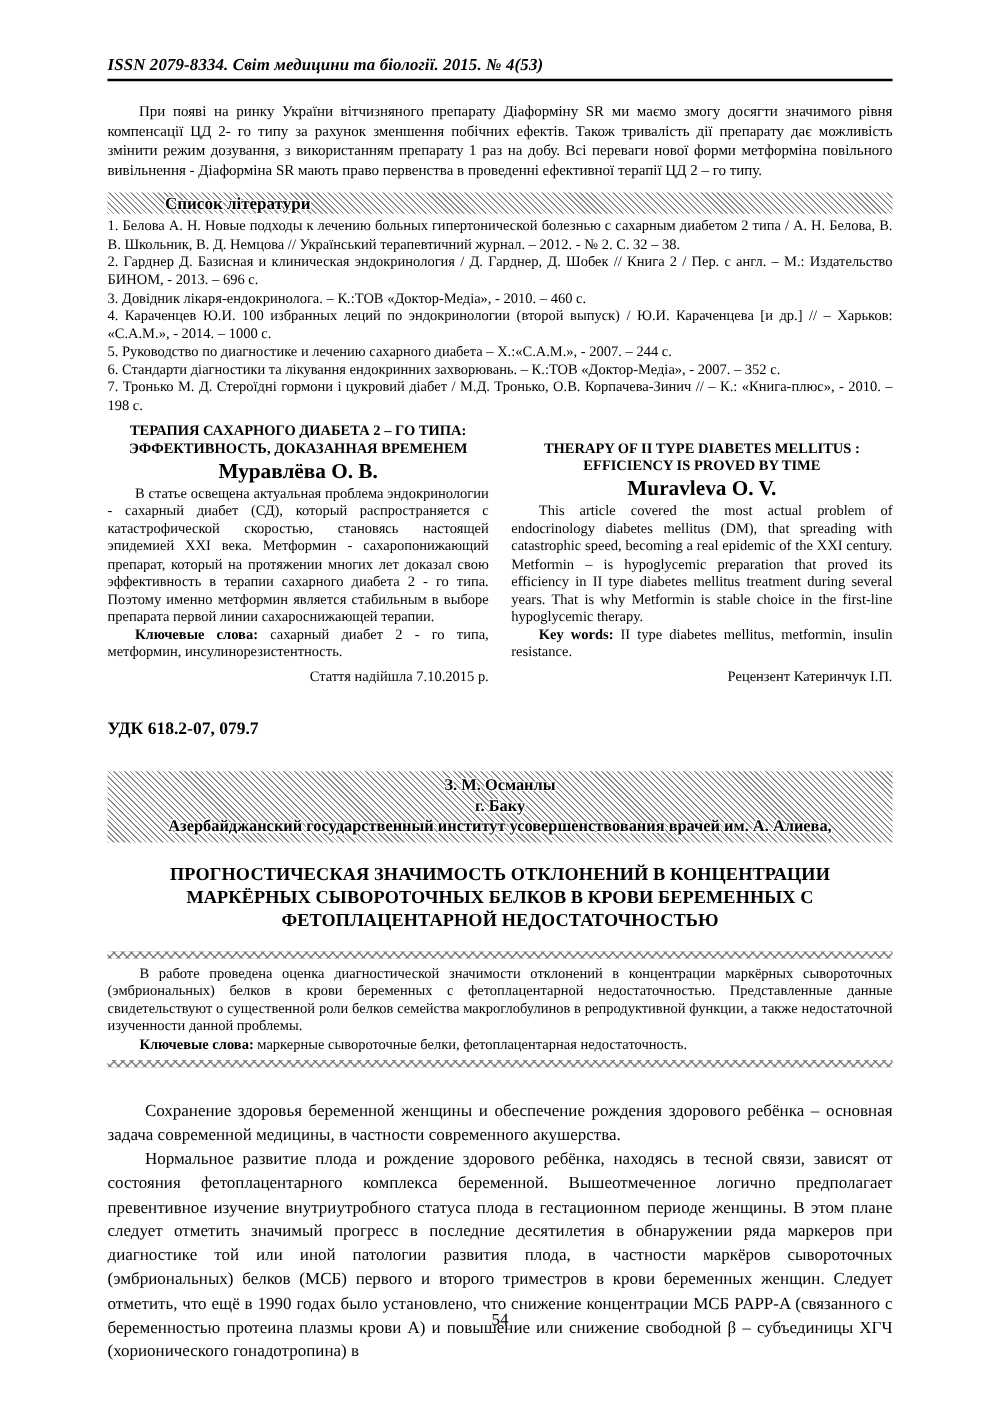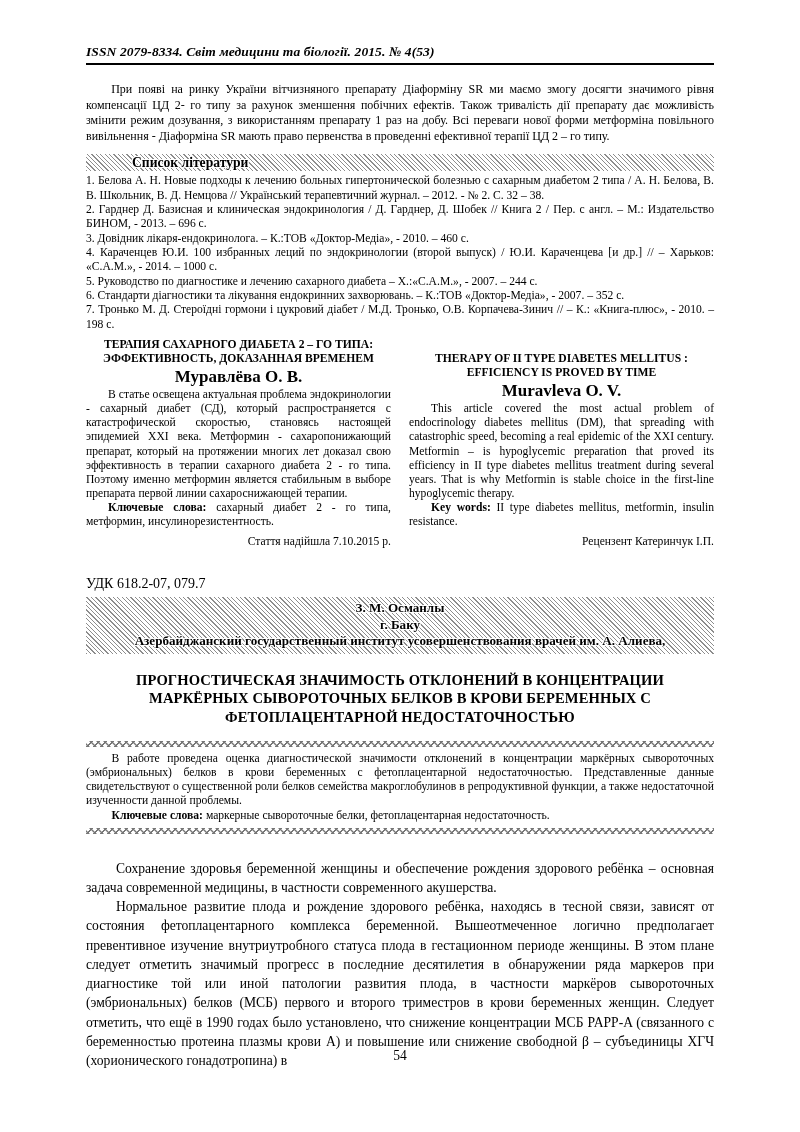--- a/index.html
+++ b/index.html
@@ -123,25 +123,25 @@
   .abs-foot {
     font-size: 11.6px;
     line-height: 1.3;
     text-align: right;
     text-indent: 0;
     margin-top: 5px;
   }
 
   
   .udc {
-    font-weight: normal;
+    font-weight: bold;
     font-size: 14px;
     text-indent: 0;
     margin-top: 26px;
-    margin-bottom: 4px;
+    margin-bottom: 24px;
   }
   .affil-box {
     background-color: #fefefe;
     background-image: repeating-linear-gradient(
         45deg,
         #8d8d8d 0px, #8d8d8d 0.9px,
         #ffffff 0.9px, #ffffff 3.1px);
     padding: 3px 6px 4px 6px;
     text-align: center;
   }

